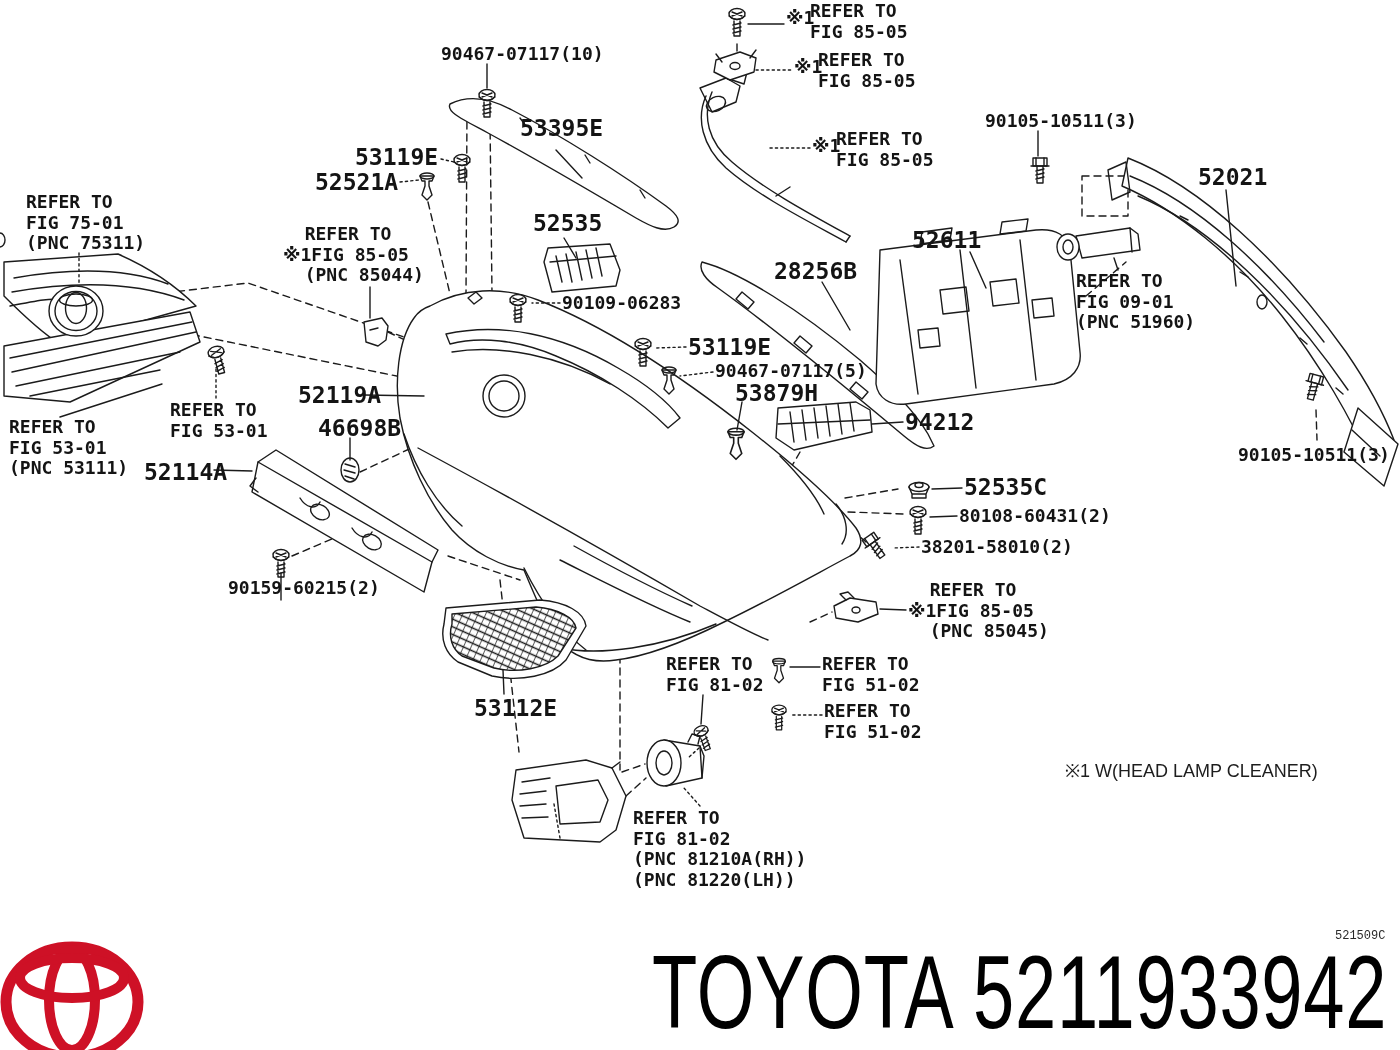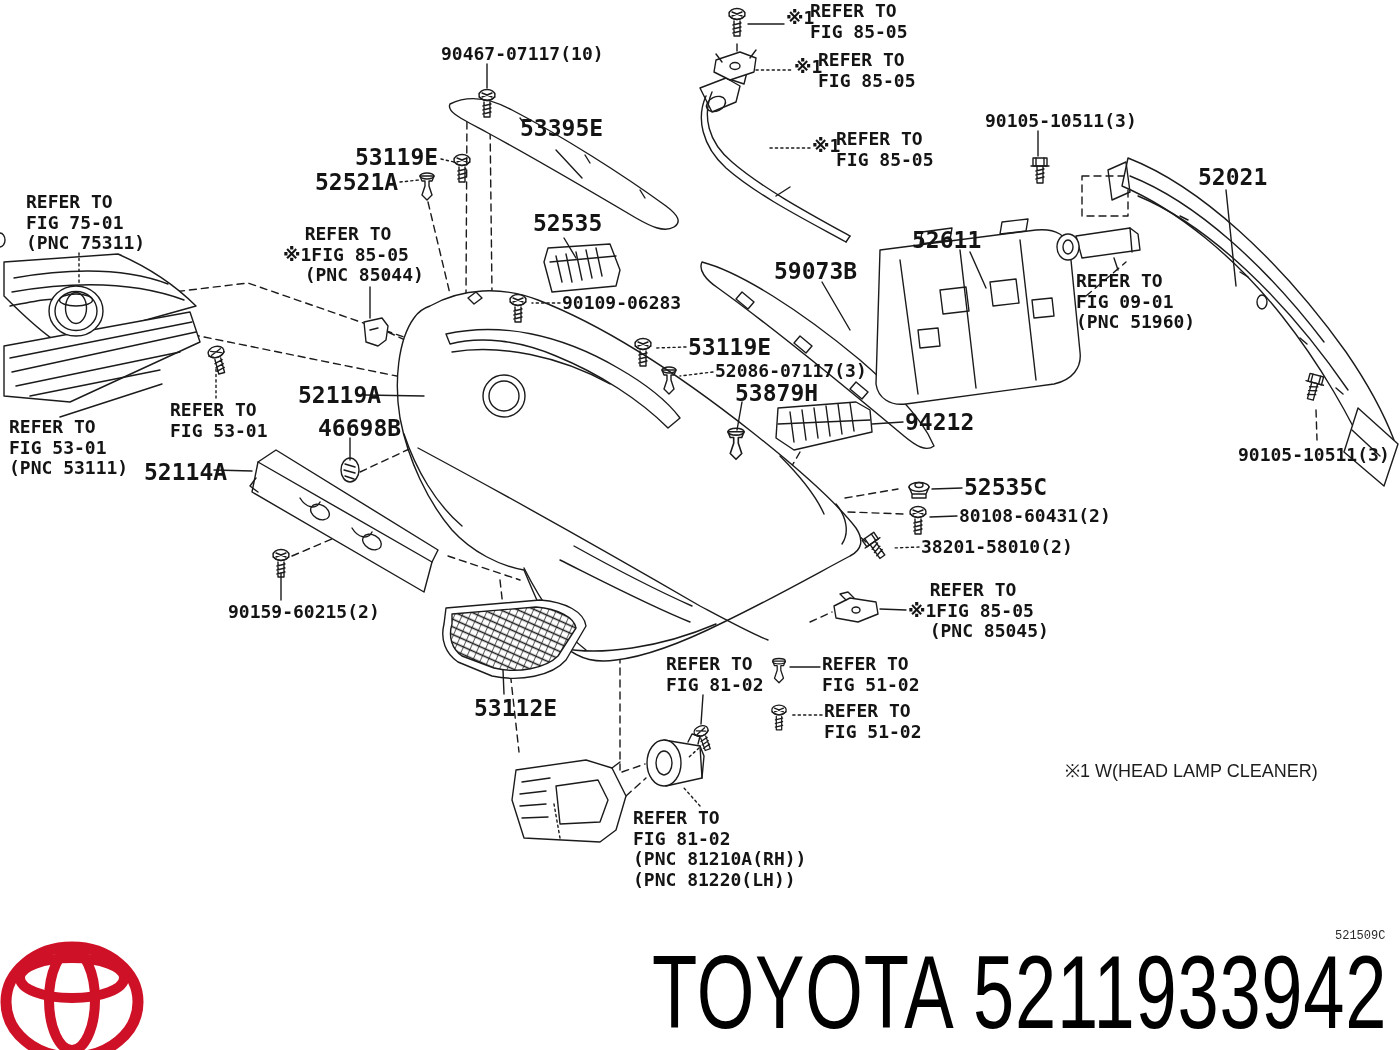--- a/index.html
+++ b/index.html
@@ -327,41 +327,41 @@
 <div class="lbl big" style="left:315px;top:170px">52521A</div>
 <div class="lbl big" style="left:533px;top:211px">52535</div>
 <div class="lbl big" style="left:1198px;top:165px">52021</div>
 <div class="lbl" style="left:26px;top:192px">REFER TO
 FIG 75-01
 (PNC 75311)</div>
 <div class="lbl" style="left:283px;top:224px">  REFER TO
 ※1FIG 85-05
   (PNC 85044)</div>
 <div class="lbl big" style="left:912px;top:228px">52611</div>
-<div class="lbl big" style="left:774px;top:259px">59073B</div>
+<div class="lbl big" style="left:774px;top:259px">28256B</div>
 <div class="lbl" style="left:1076px;top:271px">REFER TO
 FIG 09-01
 (PNC 51960)</div>
 <div class="lbl" style="left:562px;top:293px">90109-06283</div>
 <div class="lbl" style="left:9px;top:417px">REFER TO
 FIG 53-01
 (PNC 53111)</div>
 <div class="lbl" style="left:170px;top:400px">REFER TO
 FIG 53-01</div>
 <div class="lbl big" style="left:298px;top:383px">52119A</div>
 <div class="lbl big" style="left:318px;top:416px">46698B</div>
 <div class="lbl big" style="left:688px;top:335px">53119E</div>
-<div class="lbl" style="left:715px;top:361px">52086-07117(3)</div>
+<div class="lbl" style="left:715px;top:361px">90467-07117(5)</div>
 <div class="lbl big" style="left:735px;top:381px">53879H</div>
 <div class="lbl big" style="left:905px;top:410px">94212</div>
 <div class="lbl big" style="left:144px;top:460px">52114A</div>
 <div class="lbl big" style="left:964px;top:475px">52535C</div>
 <div class="lbl" style="left:959px;top:506px">80108-60431(2)</div>
 <div class="lbl" style="left:921px;top:537px">38201-58010(2)</div>
-<div class="lbl" style="left:228px;top:602px">90159-60215(2)</div>
+<div class="lbl" style="left:228px;top:578px">90159-60215(2)</div>
 <div class="lbl" style="left:908px;top:580px">  REFER TO
 ※1FIG 85-05
   (PNC 85045)</div>
 <div class="lbl big" style="left:474px;top:696px">53112E</div>
 <div class="lbl" style="left:666px;top:654px">REFER TO
 FIG 81-02</div>
 <div class="lbl" style="left:822px;top:654px">REFER TO
 FIG 51-02</div>
 <div class="lbl" style="left:824px;top:701px">REFER TO
 FIG 51-02</div>

